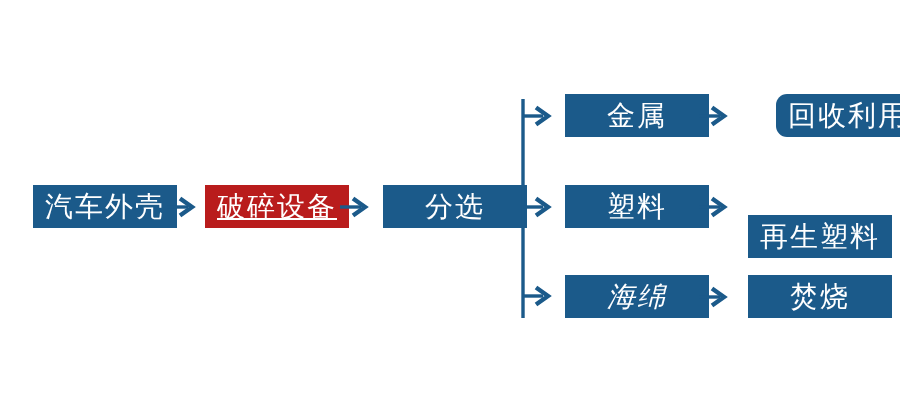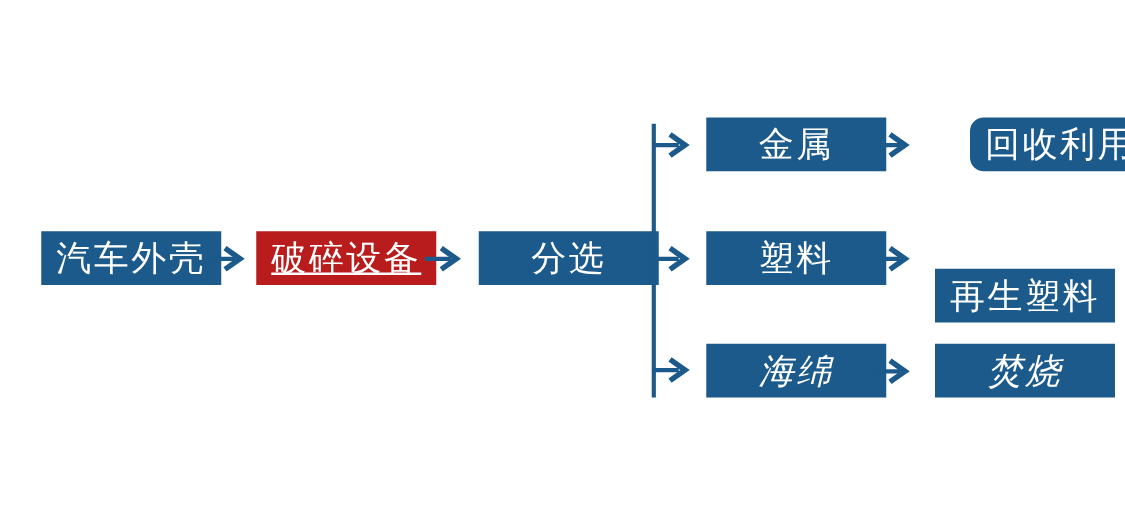--- a/index.html
+++ b/index.html
@@ -82,15 +82,15 @@
   </div>
   <div class="node" style="left:748px;top:185px;margin-top:30px;">再生塑料</div>
 
   <div class="node" style="left:565px;top:275px;font-style:italic;">海绵</div>
   <div class="arrow" style="left:699px;top:285px;">
     <svg viewBox="0 0 32 24">
         <line x1="0" y1="12" x2="21" y2="12" stroke="#1b5a8a" stroke-width="3.4"></line>
         <path d="M13 3.5 L25 12 L13 20.5" fill="none" stroke="#1b5a8a" stroke-width="4.4"></path>
       </svg>
   </div>
-  <div class="node" style="left:748px;top:275px;font-style:italic;">焚烧</div>
+  <div class="node" style="left:748px;top:275px;">焚烧</div>
 
 </div>
 
 </body></html>

